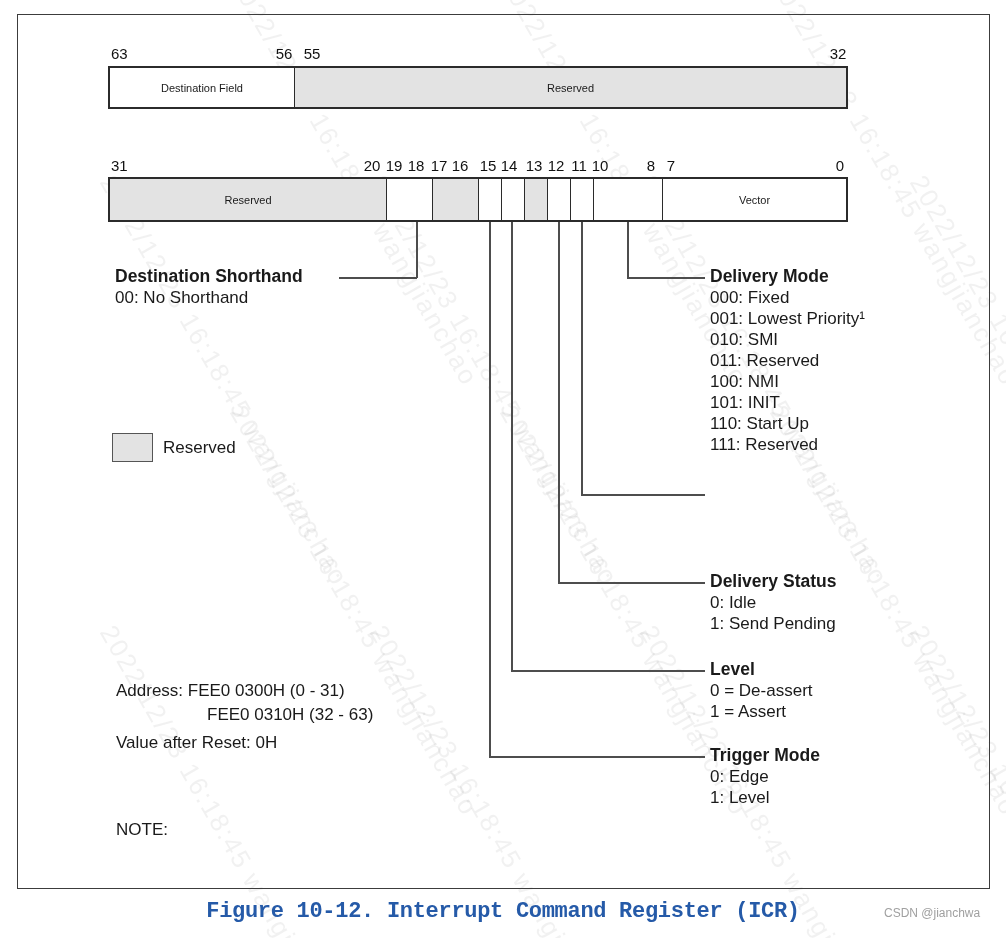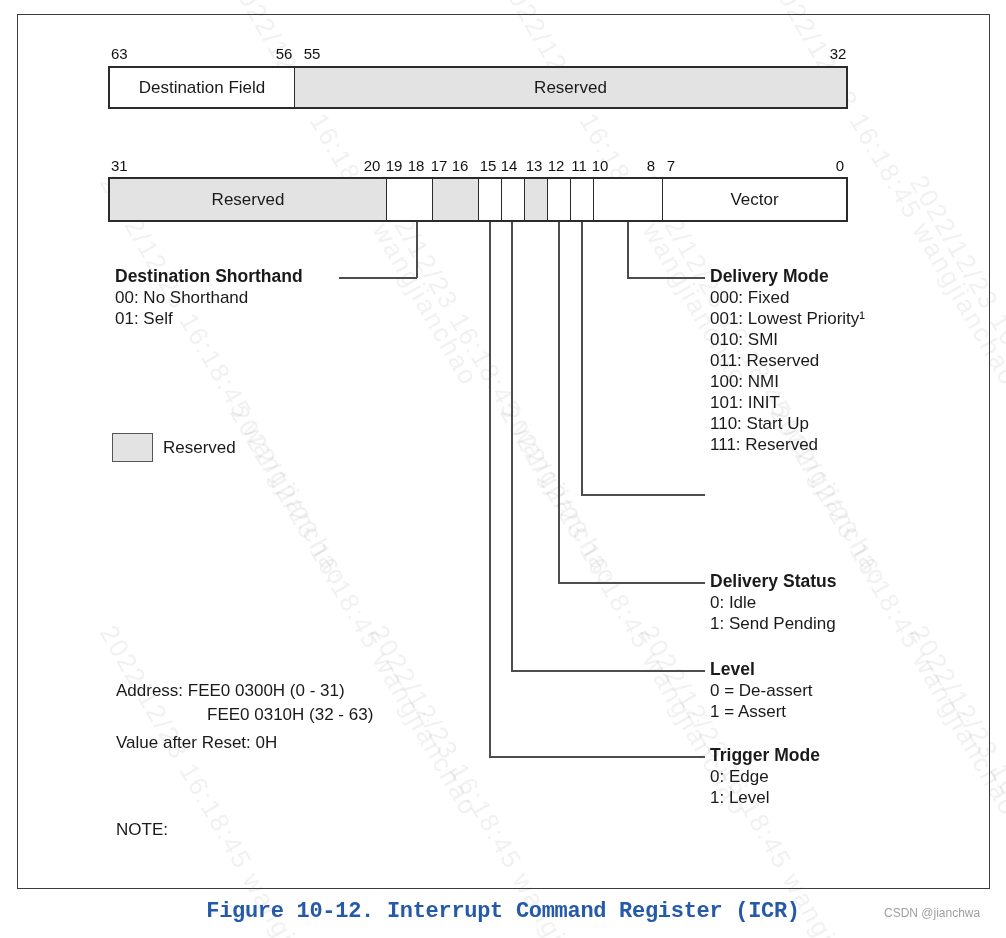--- a/index.html
+++ b/index.html
@@ -5,21 +5,21 @@
   html,body{margin:0;padding:0;background:#ffffff;}
   .page{position:relative;width:1006px;height:938px;background:#ffffff;overflow:hidden;
         font-family:"Liberation Sans",sans-serif;color:#1a1a1a;}
   .outer-border{position:absolute;left:17px;top:14px;width:973px;height:875px;
         border:1.5px solid #3c3c3c;box-sizing:border-box;}
   
   .wm{position:absolute;font-size:26px;color:rgba(120,120,120,0.10);white-space:nowrap;
       transform:rotate(60deg);transform-origin:0 0;letter-spacing:2px;pointer-events:none;}
   
   .reg{position:absolute;display:flex;box-sizing:border-box;border:2px solid #2b2b2b;background:#fff;}
-  .seg{display:flex;align-items:center;justify-content:center;font-size:17px;box-sizing:border-box;
+  .seg{display:flex;align-items:center;justify-content:center;font-size:11px;box-sizing:border-box;
        white-space:nowrap;overflow:visible;}
   .seg + .seg{border-left:1.5px solid #2b2b2b;}
   .shaded{background:#e3e3e3;}
   
   .bitlabel{position:absolute;font-size:15px;color:#111;white-space:nowrap;}
   .bitlabel.ctr{transform:translateX(-50%);}
   
   .vline{position:absolute;width:1.5px;background:#4d4d4d;}
   .hline{position:absolute;height:1.5px;background:#4d4d4d;}
   
@@ -110,21 +110,20 @@
 
   <div class="vline" style="left:511px;top:222px;height:449px"></div>
   <div class="hline" style="left:511px;top:670px;width:194px"></div>
 
   <div class="vline" style="left:489px;top:222px;height:535px"></div>
   <div class="hline" style="left:489px;top:756px;width:216px"></div>
 
   <div class="fieldblock" style="left:115px;top:266px">
     <div class="ftitle">Destination Shorthand</div>
     <div>00: No Shorthand</div>
-    <div>01: Self</div>
   </div>
 
   <div class="legendbox" style="left:112px;top:433px"></div>
   <span class="plain" style="left:163px;top:438px">Reserved</span>
 
   <div class="fieldblock" style="left:710px;top:266px">
     <div class="ftitle">Delivery Mode</div>
     <div>000: Fixed</div>
     <div>001: Lowest Priority¹</div>
     <div>010: SMI</div>

